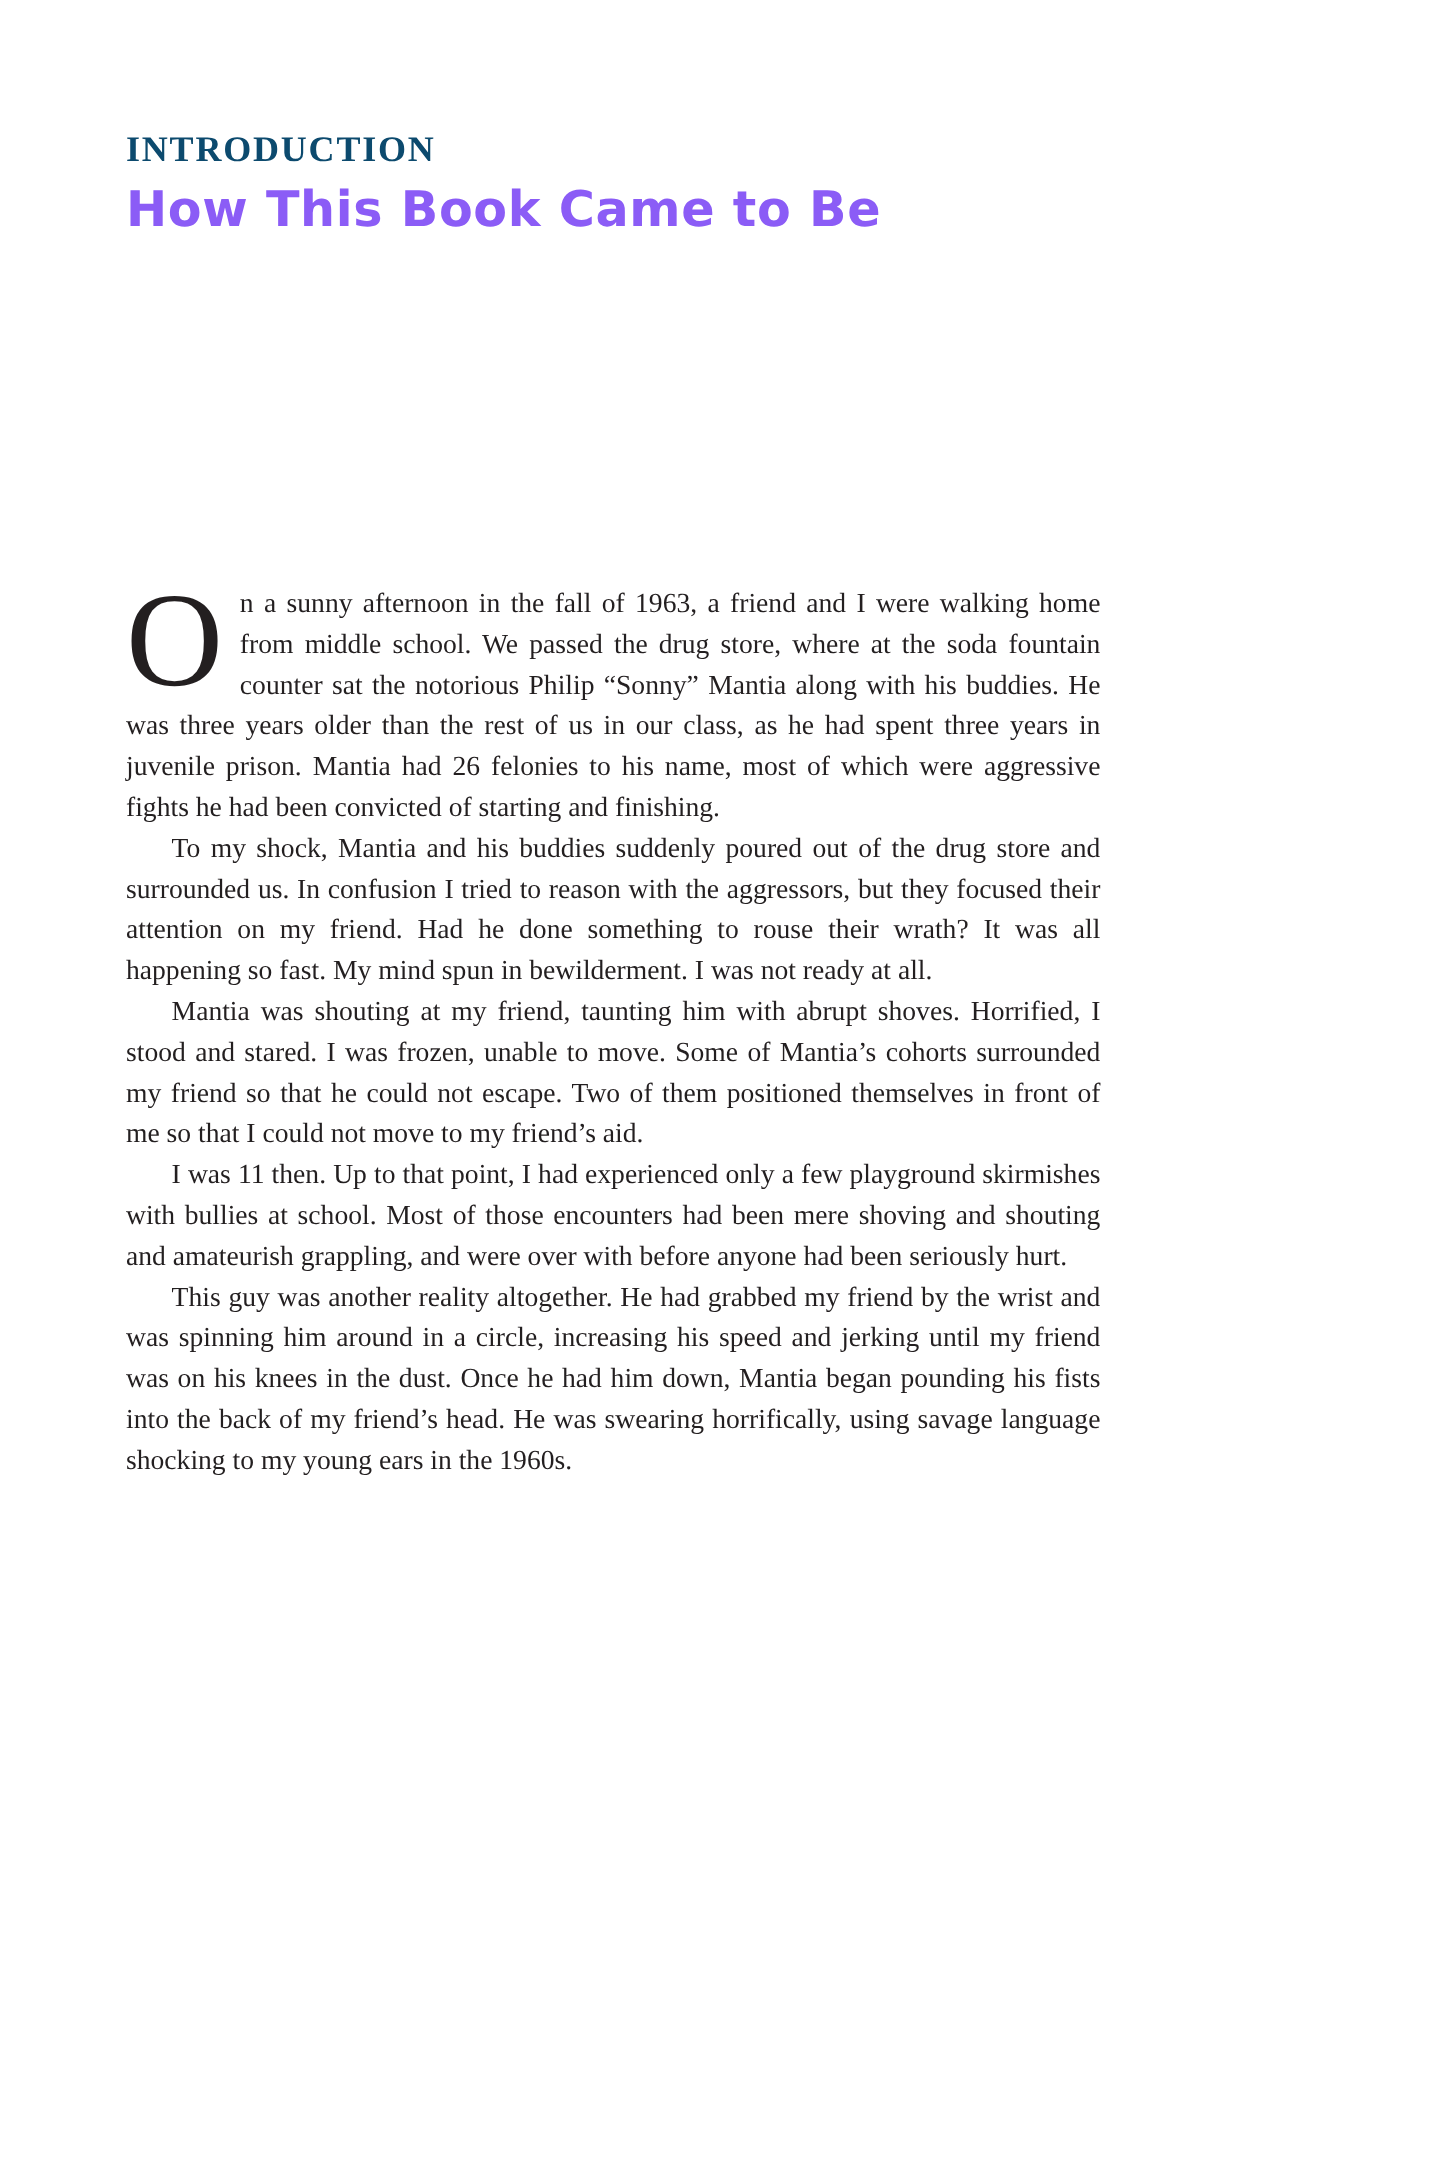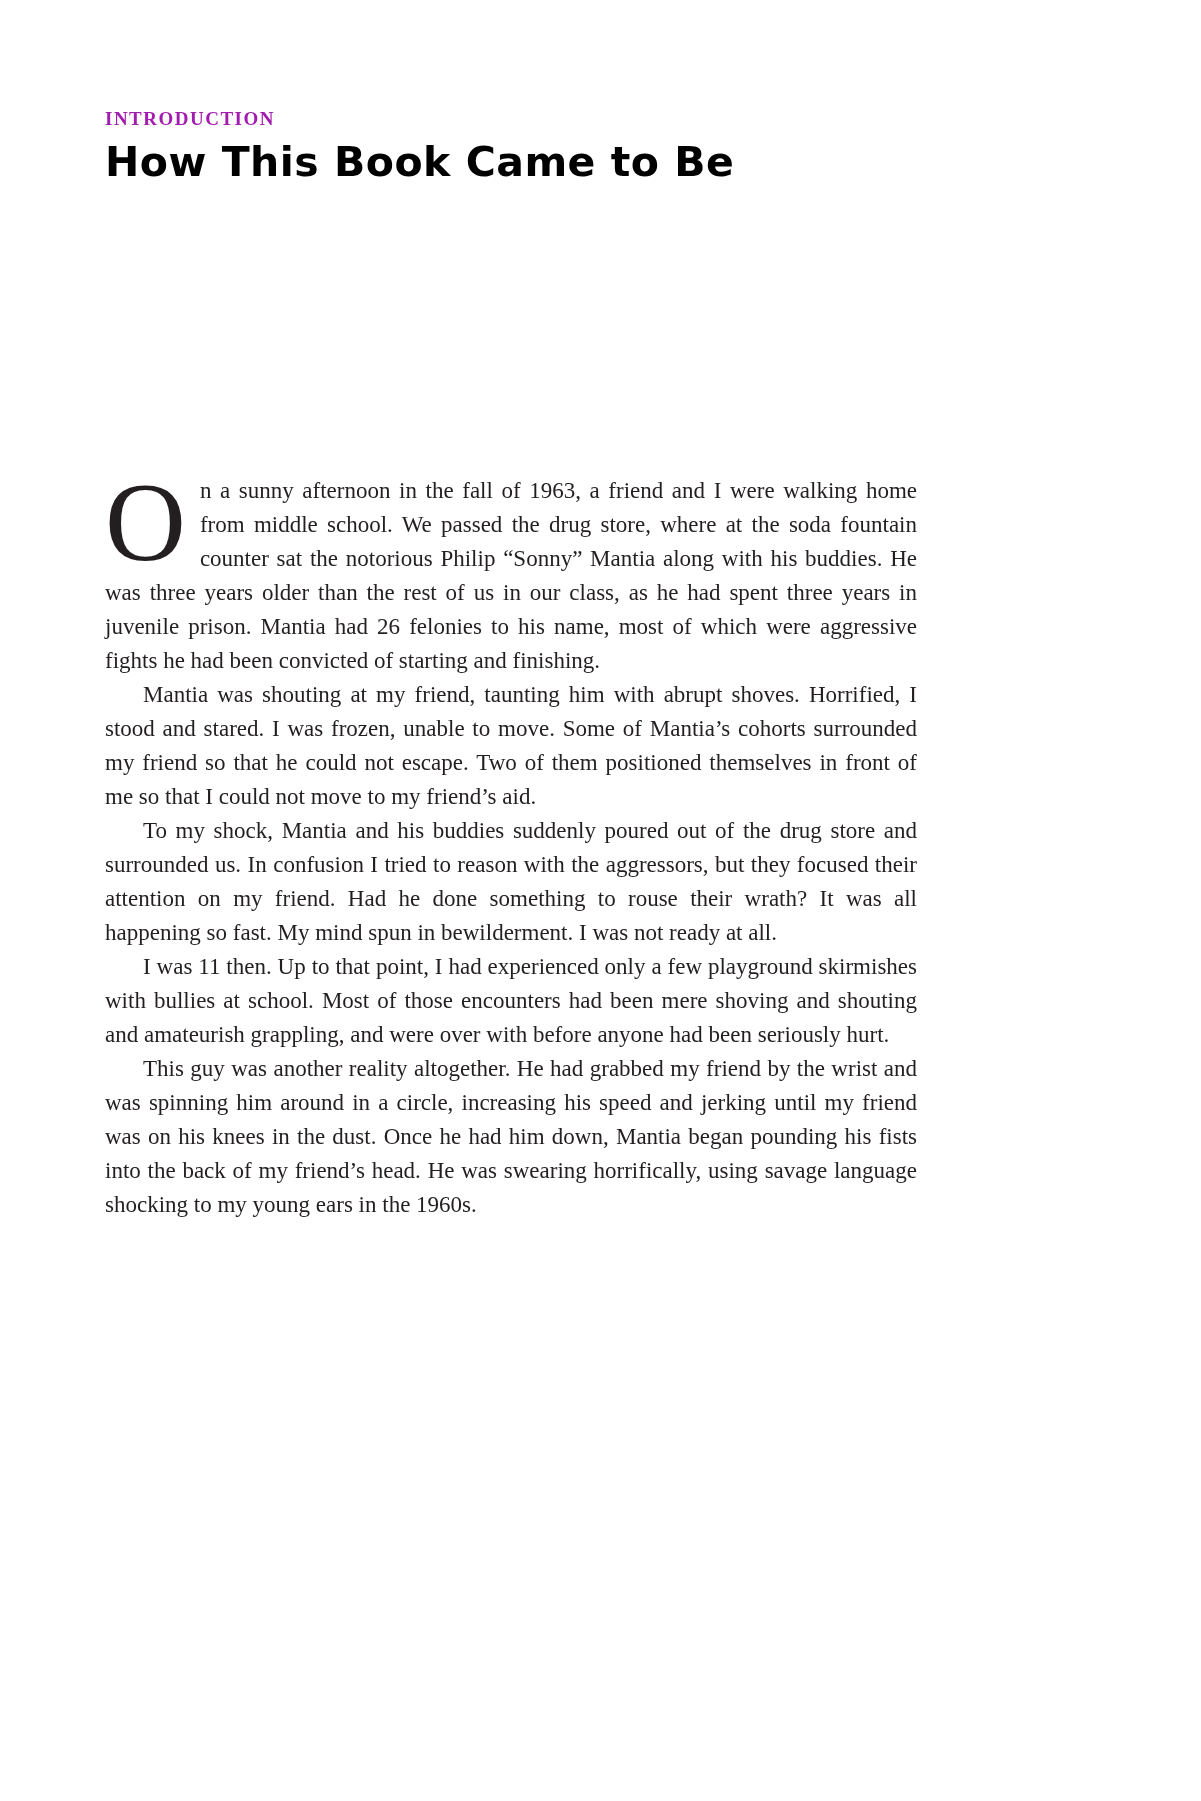--- a/index.html
+++ b/index.html
@@ -13,31 +13,31 @@
     height: 1801px;
     background: #ffffff;
     box-sizing: border-box;
     padding: 108px 284px 0 105px;
     overflow: hidden;
     color: #231f20;
   }
   .kicker {
     font-family: "Liberation Serif", serif;
     font-weight: 700;
-    font-size: 19px;
+    font-size: 30px;
     letter-spacing: 1.5px;
-    color: #a21caf;
+    color: #0c4a6e;
   }
   .title {
     margin: 8px 0 0 0;
     font-family: "DejaVu Sans", sans-serif;
     font-weight: 800;
     font-size: 41px;
     letter-spacing: 0.5px;
-    color: #000000;
+    color: #8b5cf6;
   }
   .body-text {
     margin-top: 288px;
     width: 812px;
     font-family: "Liberation Serif", serif;
     font-size: 23px;
     line-height: 34px;
     text-align: justify;
     color: #231f20;
   }
@@ -62,18 +62,18 @@
 <div class="page">
   <header>
     <div class="kicker">INTRODUCTION</div>
     <h1 class="title">How This Book Came to Be</h1>
   </header>
 
   <main class="body-text">
     <p>
       <span class="dropcap">O</span><span>n a sunny afternoon in the fall of 1963, a friend and I were walking home from middle school. We passed the drug store, where at the soda fountain counter sat the notorious Philip “Sonny” Mantia along with his buddies. He was three years older than the rest of us in our class, as he had spent three years in juvenile prison. Mantia had 26 felonies to his name, most of which were aggressive fights he had been convicted of starting and finishing.</span>
     </p>
+    <p class="indent">To my shock, Mantia and his buddies suddenly poured out of the drug store and surrounded us. In confusion I tried to reason with the aggressors, but they focused their attention on my friend. Had he done something to rouse their wrath? It was all happening so fast. My mind spun in bewilderment. I was not ready at all.</p>
     <p class="indent">Mantia was shouting at my friend, taunting him with abrupt shoves. Horrified, I stood and stared. I was frozen, unable to move. Some of Mantia’s cohorts surrounded my friend so that he could not escape. Two of them positioned themselves in front of me so that I could not move to my friend’s aid.</p>
-    <p class="indent">To my shock, Mantia and his buddies suddenly poured out of the drug store and surrounded us. In confusion I tried to reason with the aggressors, but they focused their attention on my friend. Had he done something to rouse their wrath? It was all happening so fast. My mind spun in bewilderment. I was not ready at all.</p>
     <p class="indent">I was 11 then. Up to that point, I had experienced only a few playground skirmishes with bullies at school. Most of those encounters had been mere shoving and shouting and amateurish grappling, and were over with before anyone had been seriously hurt.</p>
     <p class="indent">This guy was another reality altogether. He had grabbed my friend by the wrist and was spinning him around in a circle, increasing his speed and jerking until my friend was on his knees in the dust. Once he had him down, Mantia began pounding his fists into the back of my friend’s head. He was swearing horrifically, using savage language shocking to my young ears in the 1960s.</p>
   </main>
 </div>
 
 </body></html>

